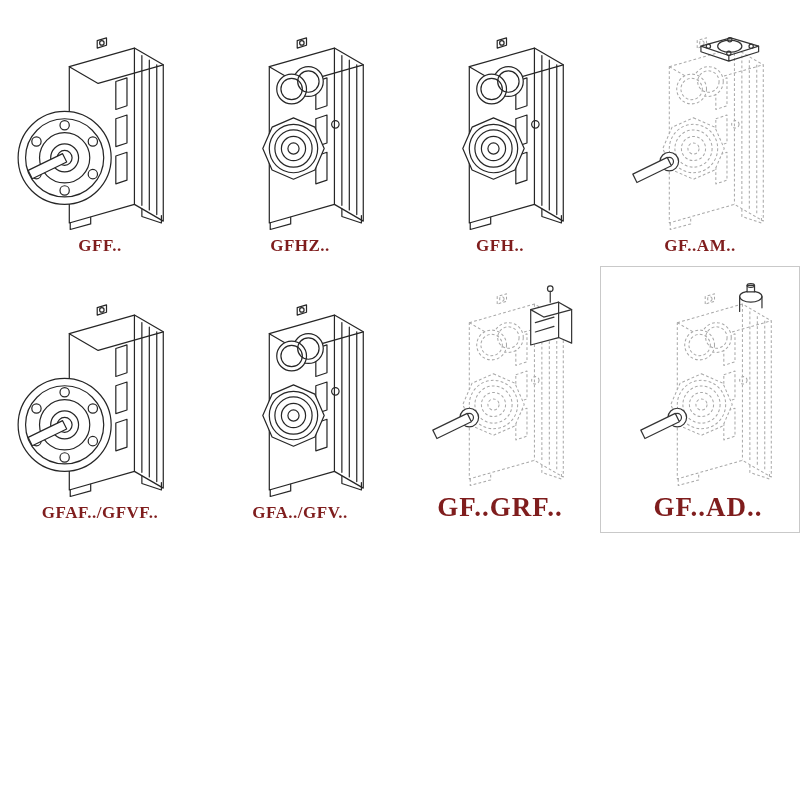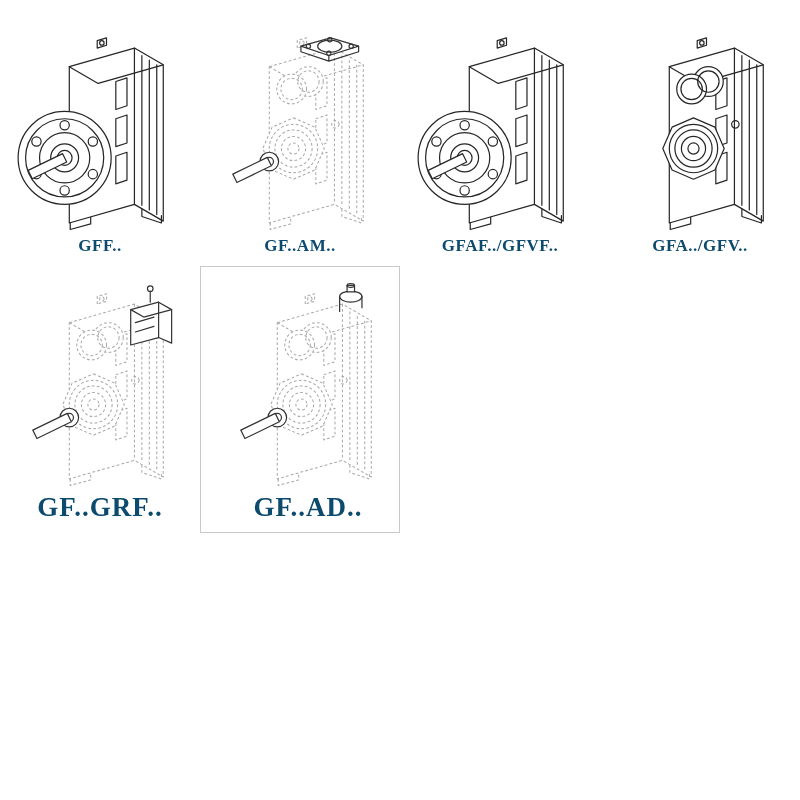--- a/index.html
+++ b/index.html
@@ -22,21 +22,21 @@
     align-items: center;
     justify-content: flex-end;
     padding: 4px 2px 10px;
     margin: 0;
   }
   .drawing { width: 184px; height: 214px; flex: 0 0 auto; }
   .label {
     font-family: "Liberation Serif", serif;
     font-weight: 700;
     font-size: 17px;
-    color: #0c4a6e;
+    color: #7f1d1d;
     letter-spacing: 0.5px;
     margin-top: 0;
     text-align: left;
     white-space: nowrap;
   }
   .cell.big .label { font-size: 27px; letter-spacing: 1px; }
   .cell.boxed { outline: 1px solid #c9c9c9; outline-offset: -1px; padding-left: 18px; }
 
   
   use.solid  { stroke: #262626; fill: none; stroke-width: 1.3; stroke-linejoin: round; stroke-linecap: round; }
@@ -138,22 +138,36 @@
 
     <figure class="cell">
       <svg class="drawing" viewBox="0 0 190 230">
         <use href="#housing" class="solid"></use>
         <use href="#flange" class="solid"></use>
       </svg>
       <figcaption class="label">GFF..</figcaption>
     </figure>
 
 
-
-
+    <figure class="cell">
+      <svg class="drawing" viewBox="0 0 190 230">
+        <use href="#housing" class="solid"></use>
+        <use href="#bores" class="solid"></use>
+      </svg>
+      <figcaption class="label">GFHZ..</figcaption>
+    </figure>
+
+
+    <figure class="cell">
+      <svg class="drawing" viewBox="0 0 190 230">
+        <use href="#housing" class="solid"></use>
+        <use href="#bores" class="solid"></use>
+      </svg>
+      <figcaption class="label">GFH..</figcaption>
+    </figure>
 
 
     <figure class="cell">
       <svg class="drawing" viewBox="0 0 190 230">
         <use href="#housing" class="dashed"></use>
         <use href="#bores" class="dashed"></use>
         <use href="#topflange" class="attach"></use>
         <use href="#shaftleft" class="attach"></use>
       </svg>
       <figcaption class="label">GF..AM..</figcaption>

